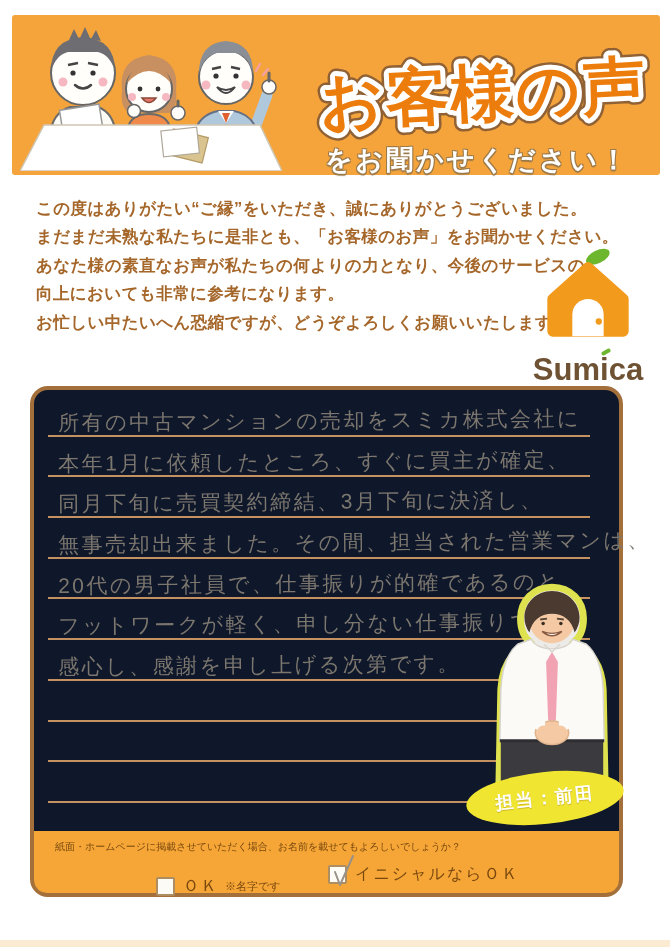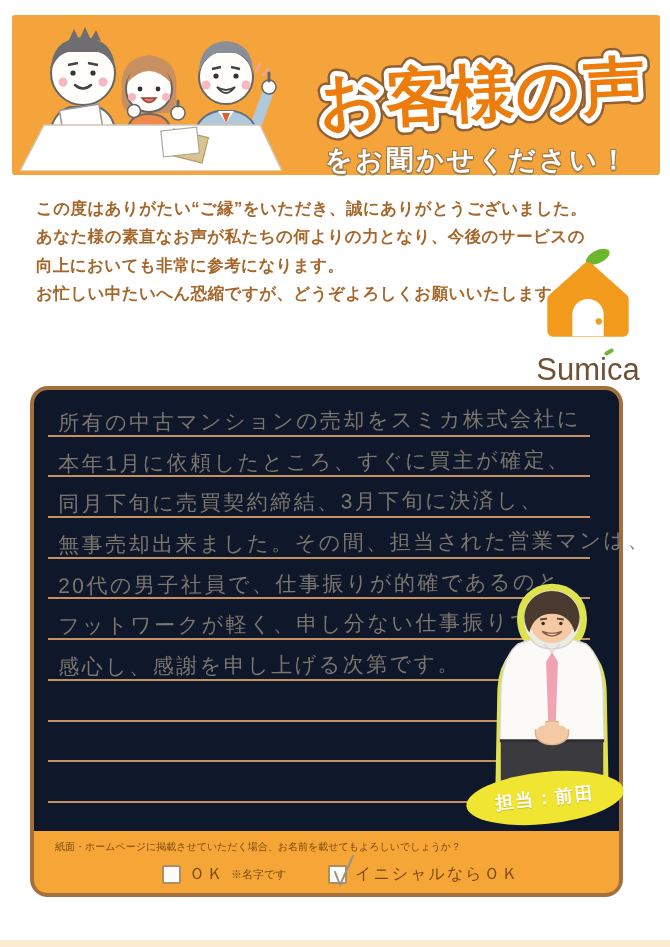--- a/index.html
+++ b/index.html
@@ -23,21 +23,21 @@
                           -1px 1px 0 #9C7A4A, 1px 1px 0 #9C7A4A, 0 2px 1px #9C7A4A; }
 
   
   .intro { position:absolute; left:36px; top:194px; width:525px; }
   .intro p { font-size:16.5px; font-weight:bold; color:#A5662A; letter-spacing:0.4px;
              height:28.4px; line-height:28.4px; white-space:nowrap; }
 
   
   .logo { position:absolute; left:527px; top:248px; width:122px; text-align:center; }
   .logo-text-wrap { position:relative; display:inline-block; margin-top:2px; }
-  .logo-text { font-size:31px; font-weight:normal; color:#6E5233; letter-spacing:0px; }
+  .logo-text { font-size:31px; font-weight:bold; color:#6E5233; letter-spacing:0px; }
   .logo-accent { position:absolute; left:68px; top:-2px; width:10px; height:4px;
                  background:#6DB72E; border-radius:3px; transform:rotate(-28deg); }
 
   
   .msgbox { position:absolute; left:30px; top:386px; width:593px; height:511px;
             border:4px solid #A3703C; border-radius:18px; background:#0f172a; }
   .rules { position:absolute; left:14px; top:6px; width:542px; height:410px;
            background-image:repeating-linear-gradient(to bottom,
              transparent 0 38.7px, #C69160 38.7px 40.7px); }
   .hand { position:absolute; left:24px; width:560px; height:34px; font-size:21px;
@@ -52,21 +52,21 @@
            display:flex; align-items:center; justify-content:center; }
   .badge span { font-size:18px; font-weight:bold; color:#FFFFFF; letter-spacing:2px;
                 text-shadow:0 1px 1px #CDB52A; }
 
   
   .consent { position:absolute; left:0; bottom:0; width:585px; height:62px;
              background:#F5A636; border-radius:0 0 13px 13px; }
   .question { position:absolute; left:21px; top:9px; right:8px; font-size:10px;
               color:#7A480F; white-space:nowrap; }
   .opt { position:absolute; top:33px; display:flex; align-items:center; gap:8px; }
-  .opt-ok { left:128px; } .opt-initial { left:294px; }
+  .opt-ok { left:122px;margin-top:12px; } .opt-initial { left:294px; }
   .cb { position:relative; display:inline-block; width:19px; height:19px;
         background:#FDFBF5; border:2px solid #AE8E61; border-radius:2px; }
   .check-svg { position:absolute; left:-2px; top:-15px; overflow:visible; }
   .opt-label { font-size:16px; color:#7A480F; letter-spacing:2px; }
   .opt-note  { font-size:11px; color:#7A480F; margin-left:-2px; }
 
   .bottom-strip { position:absolute; left:0; right:0; bottom:0; height:7px;
                   background:#FAEBD2; }
 </style>
 </head>
@@ -146,20 +146,21 @@
         <text class="t-mid" x="189" y="80" text-anchor="middle">お客様の声</text>
         <text class="t-front" x="189" y="80" text-anchor="middle">お客様の声</text>
       </g>
     </svg>
 
     <div class="subtitle">をお聞かせください！</div>
   </div>
 
   <div class="intro">
     <p>この度はありがたい“ご縁”をいただき、誠にありがとうございました。</p>
+    <p>まだまだ未熟な私たちに是非とも、「お客様のお声」をお聞かせください。</p>
     <p>あなた様の素直なお声が私たちの何よりの力となり、今後のサービスの</p>
     <p>向上においても非常に参考になります。</p>
     <p>お忙しい中たいへん恐縮ですが、どうぞよろしくお願いいたします。</p>
   </div>
 
   <div class="logo">
     <svg width="98" height="98" viewBox="0 0 100 100">
       <ellipse cx="60" cy="9" rx="13" ry="6.5" fill="#6DB72E" transform="rotate(-26 60 9)"></ellipse>
       <path d="M50,20 L54,13" stroke="#6DB72E" stroke-width="2.5" stroke-linecap="round"></path>
       <path d="M50,20 L86,52 L86,85 L14,85 L14,52 Z" fill="#F29A1B" stroke="#F29A1B" stroke-width="11" stroke-linejoin="round"></path>

